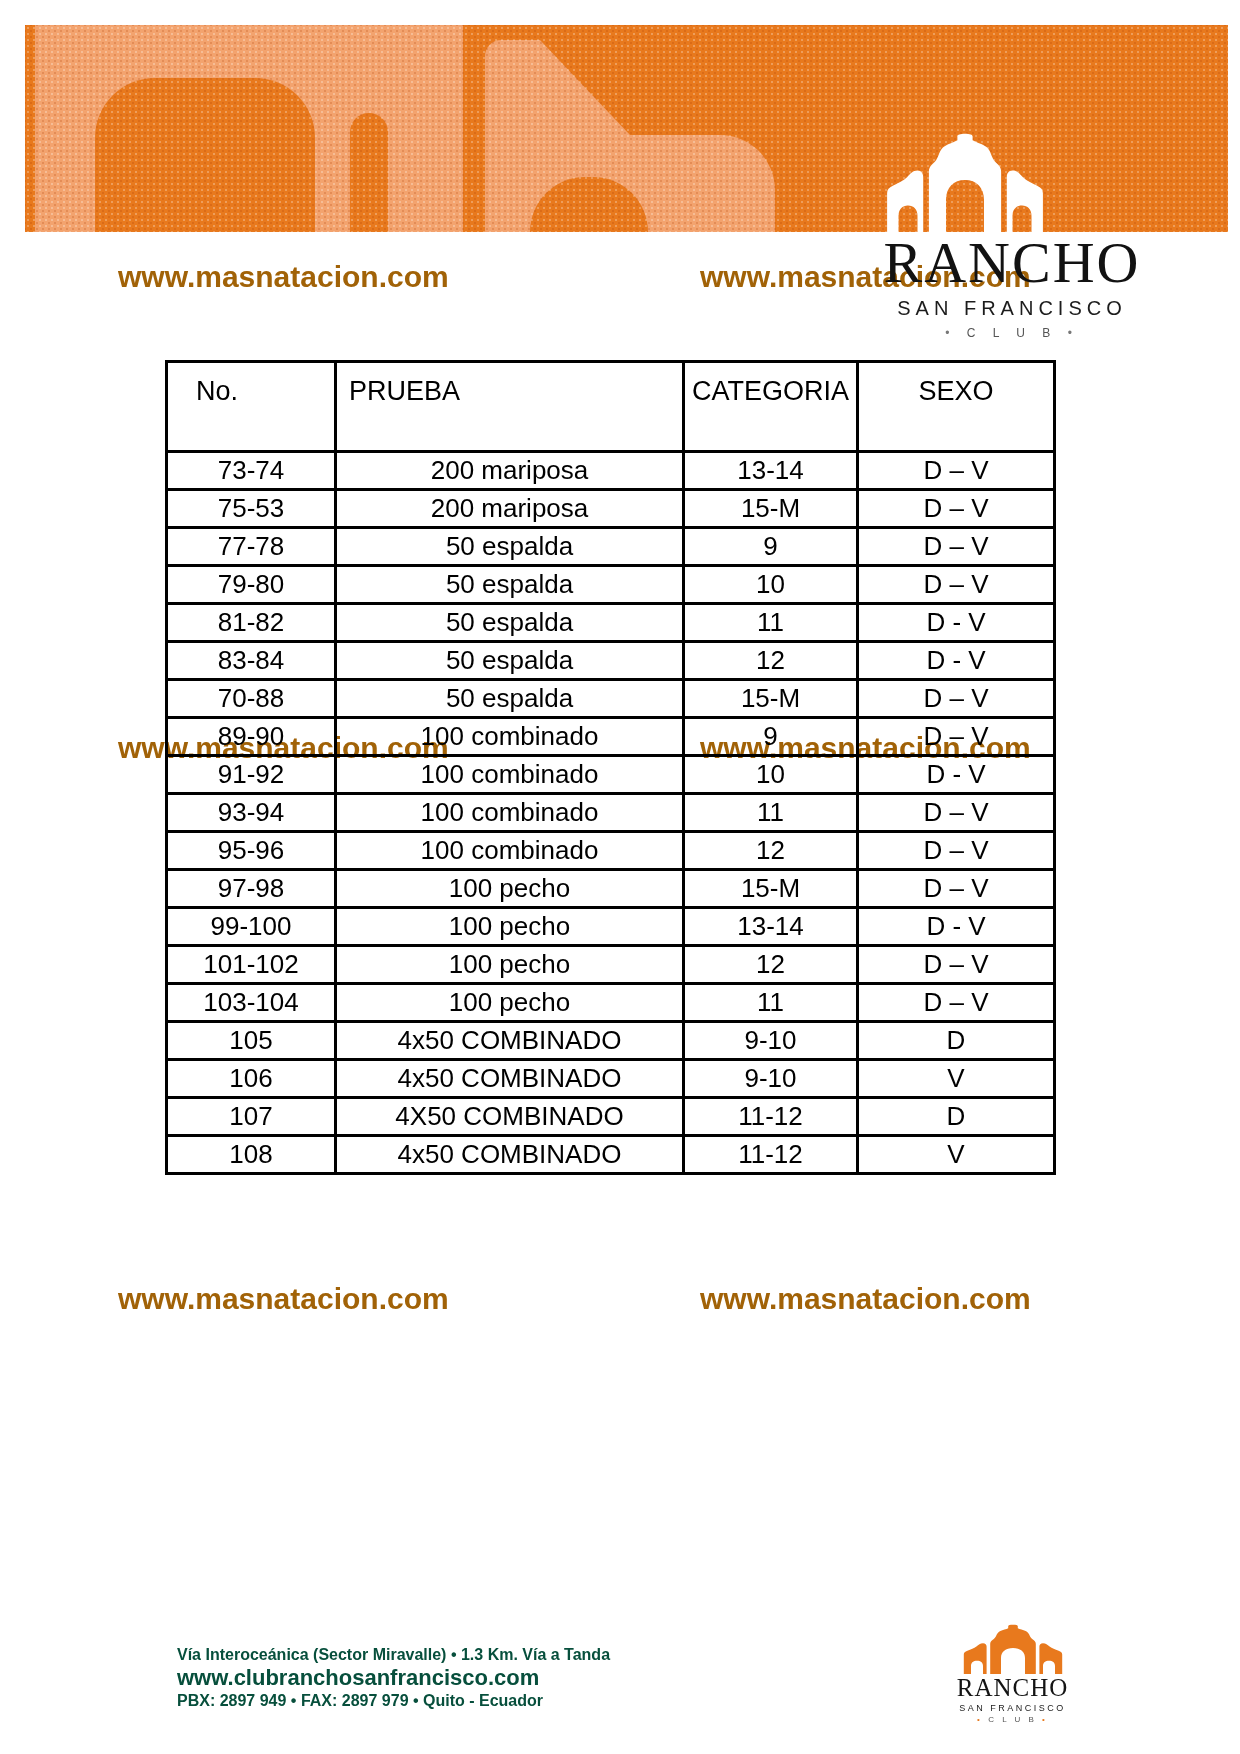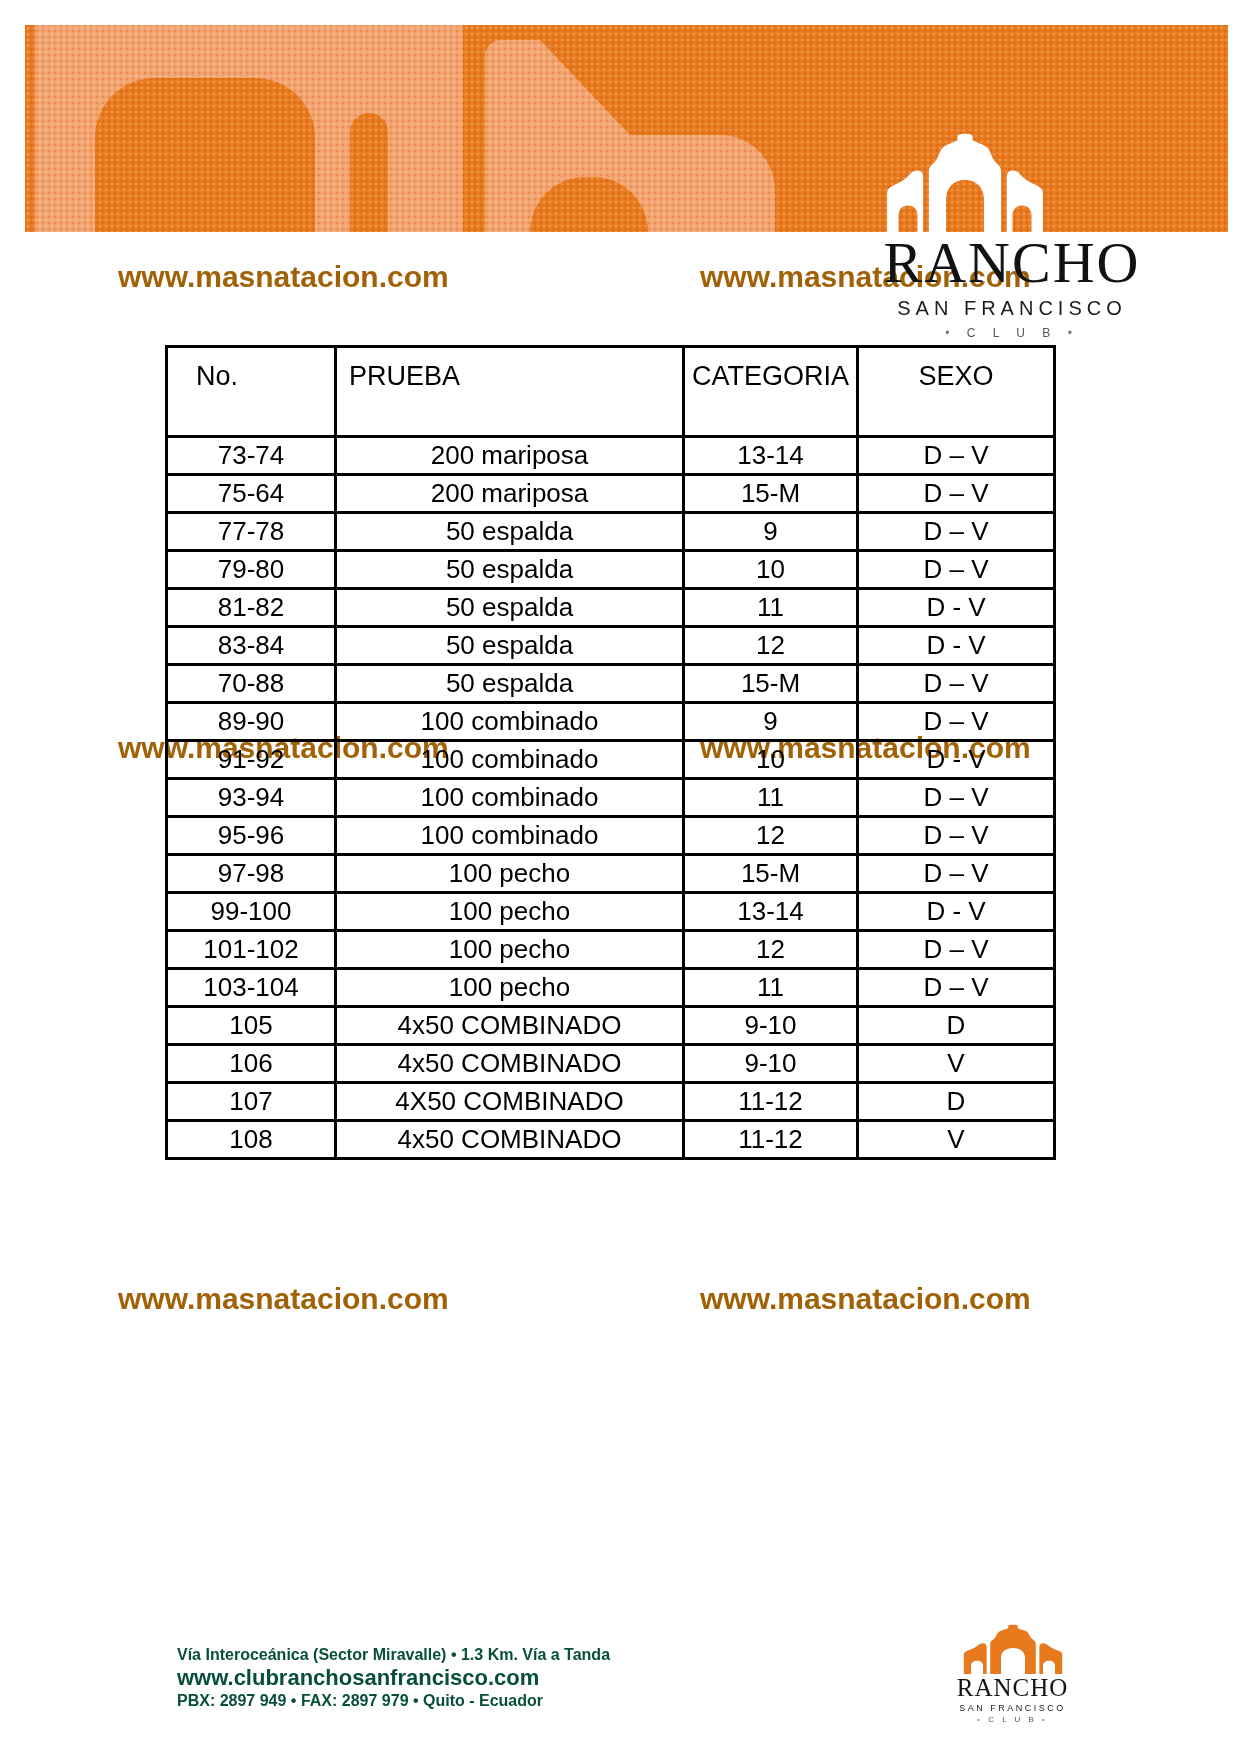--- a/index.html
+++ b/index.html
@@ -31,21 +31,21 @@
              letter-spacing:2px;color:#121212;line-height:62px;}
   .logo-sub{font-size:20px;letter-spacing:5px;color:#1c1c1c;margin-top:3px;}
   .logo-club{font-size:12px;letter-spacing:7px;color:#555;margin-top:6px;}
   .logo-club .dot{color:#777;}
 
   
   .wm{position:absolute;font-size:30px;font-weight:bold;color:#a16207;
       letter-spacing:0;z-index:1;white-space:nowrap;}
 
   
-  .events{position:absolute;left:165px;top:345px;z-index:2;}
+  .events{position:absolute;left:165px;top:360px;z-index:2;}
   table{border-collapse:collapse;table-layout:fixed;width:830px;background:transparent;}
   th,td{border:3px solid #000;color:#000;overflow:hidden;}
   th{height:73px;vertical-align:top;padding-top:13px;font-size:27px;font-weight:normal;}
   th.c0{width:137px;text-align:left;padding-left:28px;}
   th.c1{width:332px;text-align:left;padding-left:12px;}
   th.c2{width:169px;text-align:center;}
   th.c3{width:192px;text-align:center;}
   td{height:35px;text-align:center;font-size:26px;padding:0;line-height:35px;}
 
   
@@ -109,21 +109,21 @@
         </tr>
       </thead>
       <tbody>
           <tr>
             <td class="c0">73-74</td>
             <td class="c1">200 mariposa</td>
             <td class="c2">13-14</td>
             <td class="c3">D – V</td>
           </tr>
           <tr>
-            <td class="c0">75-64</td>
+            <td class="c0">75-53</td>
             <td class="c1">200 mariposa</td>
             <td class="c2">15-M</td>
             <td class="c3">D – V</td>
           </tr>
           <tr>
             <td class="c0">77-78</td>
             <td class="c1">50 espalda</td>
             <td class="c2">9</td>
             <td class="c3">D – V</td>
           </tr>

